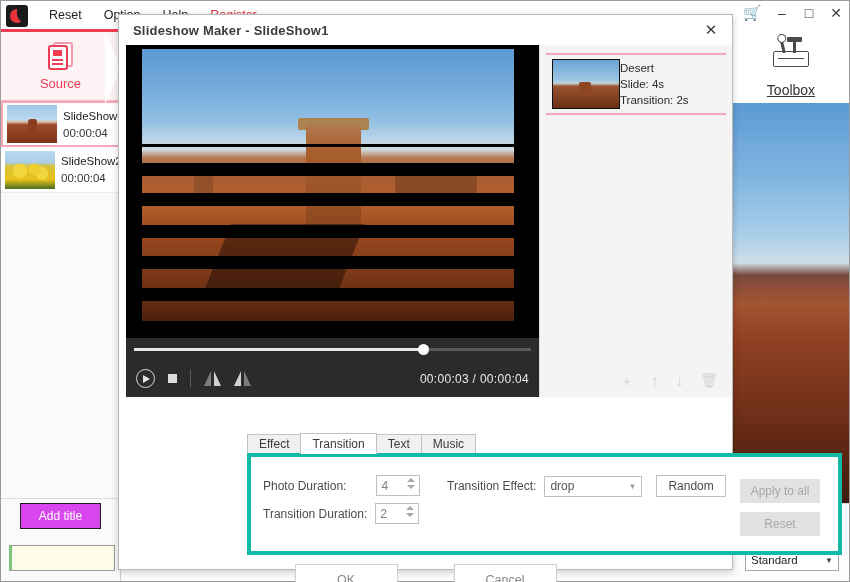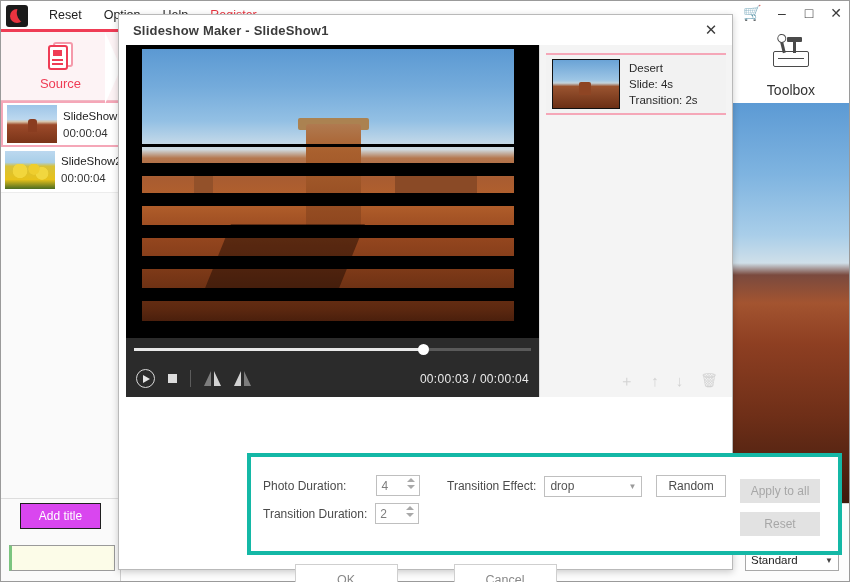--- a/index.html
+++ b/index.html
@@ -143,20 +143,21 @@
     background: #fcfce8; border: 1px solid #9a9a9a;
     border-left: 3px solid #7bc47f;
     font-size: 11px; padding: 0 4px; color: #333;
   }
 
   
   #toolbox {
     position: absolute; right: 6px; top: 34px; width: 104px; height: 64px;
     display: flex; flex-direction: column; align-items: center; justify-content: center;
     gap: 15px;
+    text-decoration: underline;
   }
   #toolbox-label { font-size: 14px; color: #333; }
   .toolbox-icon { width: 40px; height: 30px; position: relative; }
   .toolbox-icon .box {
     position: absolute; left: 2px; bottom: 0; width: 36px; height: 16px;
     border: 1.6px solid #4a4a4a; border-radius: 2px;
   }
   .toolbox-icon .box::after {
     content: ""; position: absolute; left: 4px; top: 6px;
     width: 26px; height: 1.6px; background: #4a4a4a;
@@ -325,21 +326,21 @@
   #time-display { margin-left: auto; color: #e9e9e9; font-size: 12px; letter-spacing: .3px; }
 
   
   #slide-list-pane {
     position: absolute; left: 420px; top: 0; right: 0; height: 352px;
     background: #f4f4f4; border-left: 1px solid #dcdcdc;
   }
   #slide-entry {
     margin: 8px 6px 0 6px; height: 62px; background: #f2f2f2;
     border-top: 2px solid #f5a7b8; border-bottom: 2px solid #f5a7b8;
-    display: flex; align-items: center; gap: 9px; padding: 0 6px;
+    display: flex; align-items: center; gap: 0; padding: 0 6px;
   }
   #slide-entry .thumb-big {
     width: 68px; height: 50px; flex: 0 0 auto; border: 1px solid #111;
     background: linear-gradient(180deg,#6aa3d6 0%, #9ec6e5 42%, #c3d4dd 48%, #9a5430 55%, #6b2f15 100%);
     position: relative; overflow: hidden;
   }
   #slide-entry .thumb-big::after {
     content: ""; position: absolute; left: 40%; top: 46%;
     width: 17%; height: 26%; background: #8e4524; border-radius: 2px 2px 0 0;
   }
@@ -566,20 +567,26 @@
       </div>
       <div id="list-toolbar">
         <span class="lt-icon">＋</span>
         <span class="lt-icon">↑</span>
         <span class="lt-icon">↓</span>
         <span class="lt-icon trash">🗑</span>
       </div>
     </div>
 
     <div id="tab-panel">
+      <div id="tabs">
+        <div class="tab">Effect</div>
+        <div class="tab active">Transition</div>
+        <div class="tab">Text</div>
+        <div class="tab">Music</div>
+      </div>
 
       <div id="tab-content">
 
         <div class="field-row" style="left:12px; top:18px;">
           <span class="field-label">Photo Duration:</span>
           <span class="spinner" style="margin-left:22px;">
             <span>4</span>
             <span class="arrows">
                 <span class="up"></span>
                 <span class="dn"></span>

